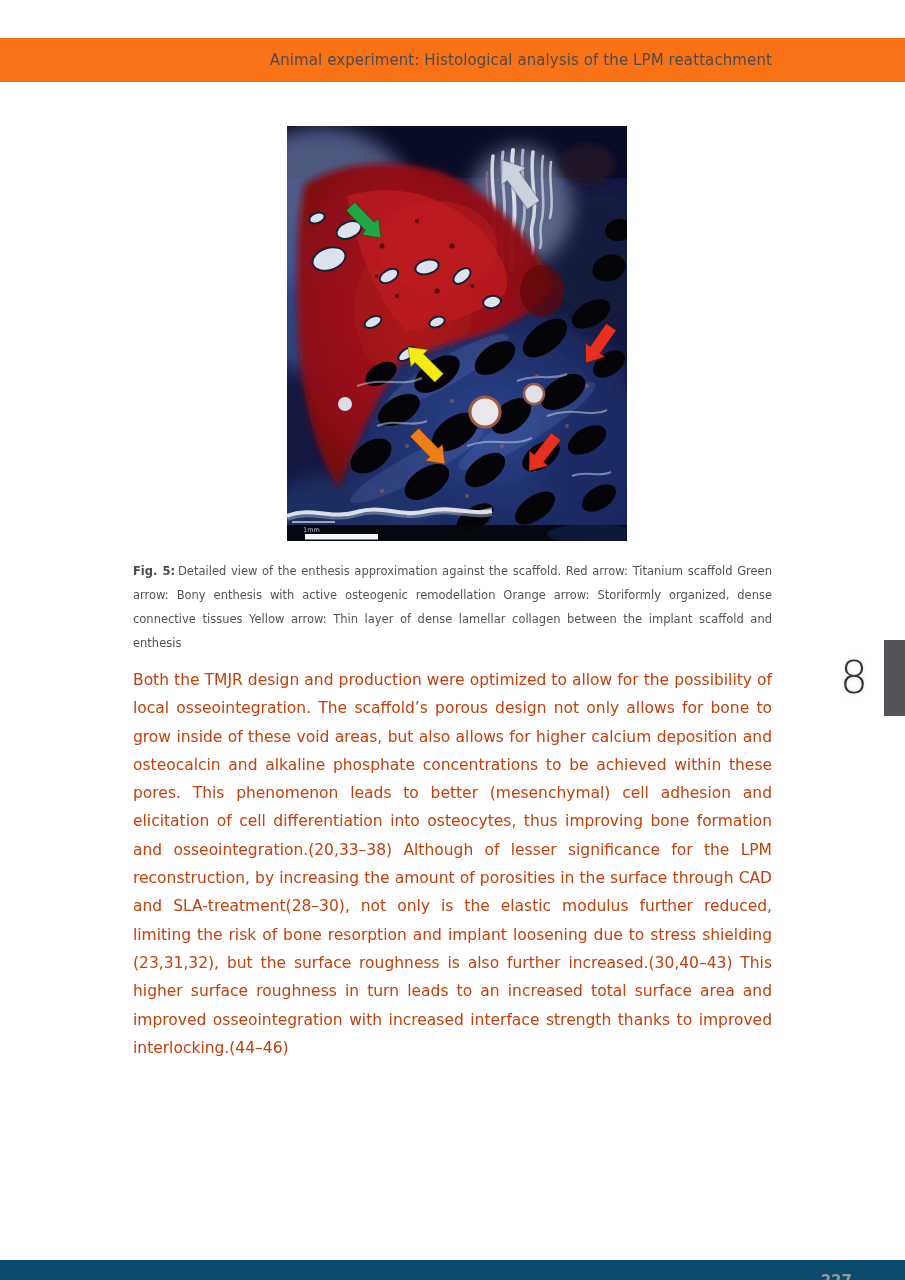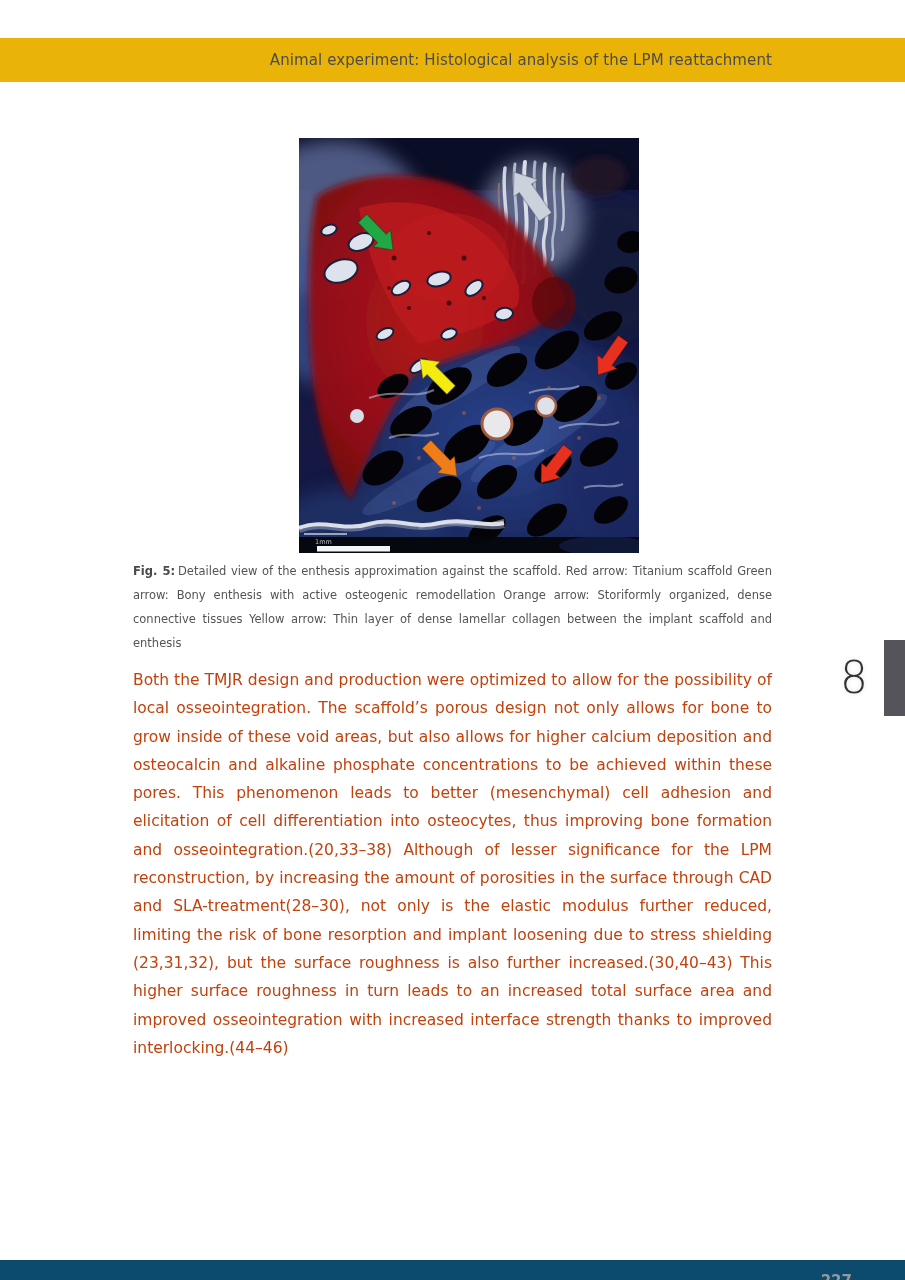--- a/index.html
+++ b/index.html
@@ -5,31 +5,31 @@
   html,body{margin:0;padding:0;background:#ffffff;}
   .page{
     position:relative;
     width:905px;height:1280px;
     background:#ffffff;
     font-family:"DejaVu Sans","Liberation Sans",sans-serif;
     overflow:hidden;
   }
   .header-band{
     position:absolute;left:0;top:38px;width:905px;height:44px;
-    background:#eab308;
+    background:#f97316;
     box-sizing:border-box;
     display:flex;align-items:center;justify-content:flex-end;
     padding-right:133px;
   }
   .header-band span{
     font-size:15px;color:#4c4c4e;letter-spacing:0.1px;
   }
   figure.figure{
     position:absolute;left:283px;top:122px;width:340px;height:415px;
-    margin:16px;padding:0;
+    margin:4px;padding:0;
   }
   figure.figure svg{display:block;width:340px;height:415px;}
   .caption{
     position:absolute;left:133px;top:559px;width:639px;margin:0;
     font-size:11.5px;line-height:24px;color:#545457;
     text-align:justify;
   }
   .caption strong{color:#4a4a4d;margin-right:3px;}
   .body-text{
     position:absolute;left:133px;top:666px;width:639px;margin:0;

